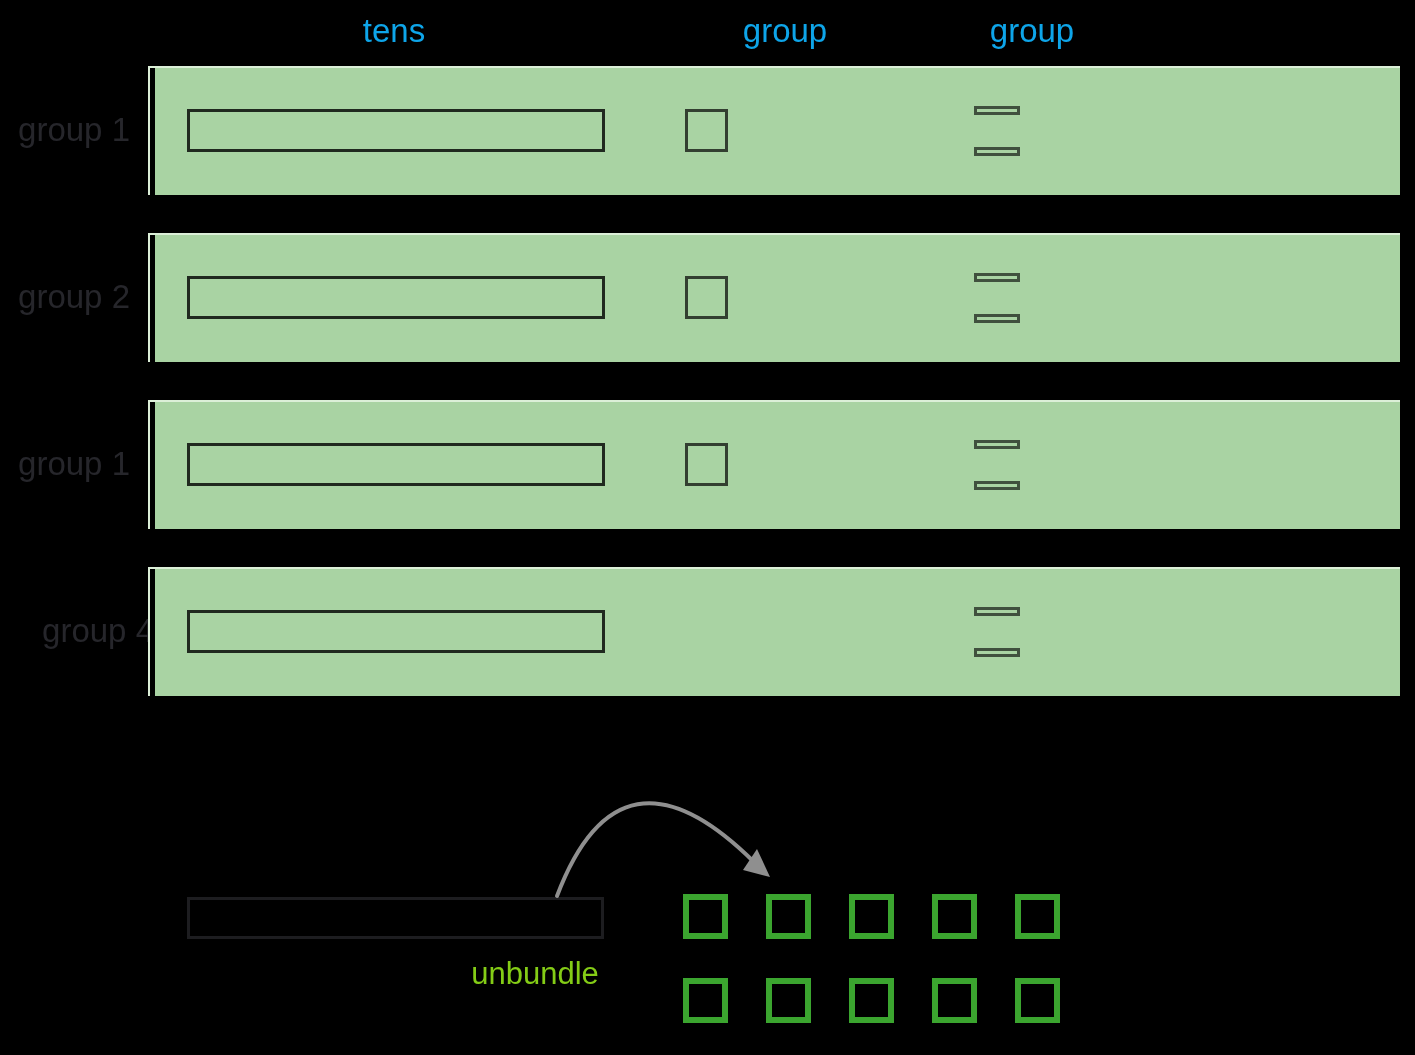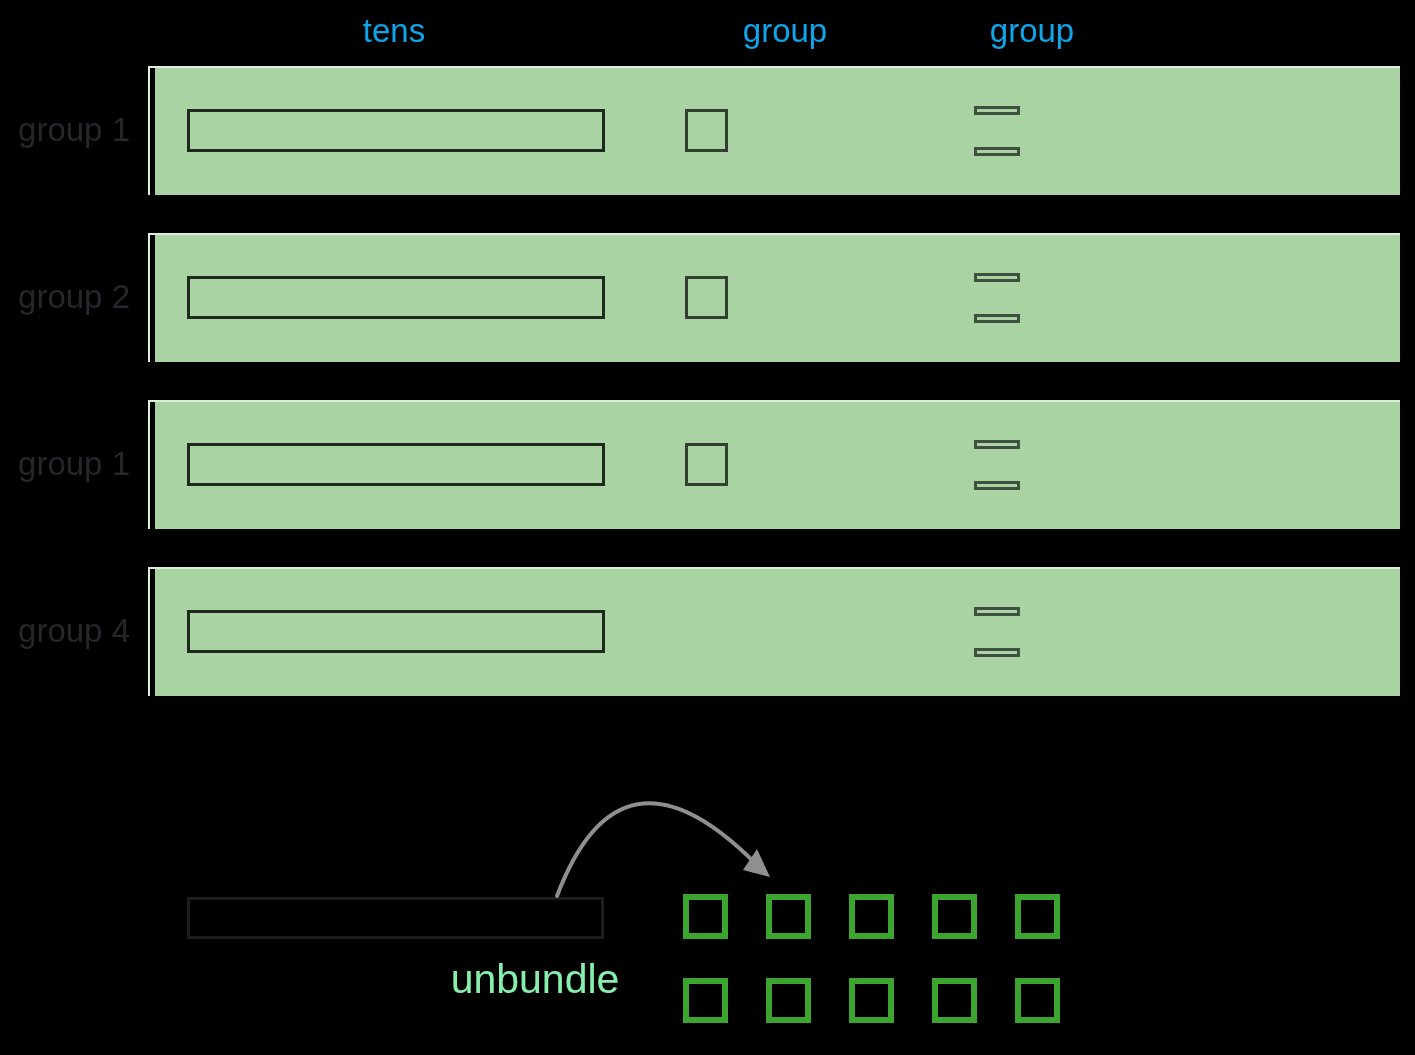--- a/index.html
+++ b/index.html
@@ -23,21 +23,21 @@
     font-size:33px;color:#26262b;white-space:nowrap;
   }
   .ten-rod{position:absolute;left:37px;top:41px;width:412px;height:37px;border:3px solid #20291f;}
   .one-sq{position:absolute;left:535px;top:41px;width:37px;height:37px;border:3px solid #333f31;}
   .tenth-bar{position:absolute;left:824px;width:40px;height:3px;border:3px solid #40503e;}
   .tenth-1{top:38px;}
   .tenth-2{top:79px;}
   .unbundle-rod{position:absolute;left:187px;top:897px;width:411px;height:36px;border:3px solid #1d1d20;}
   .unbundle-label{
     position:absolute;left:535px;top:956px;transform:translateX(-50%);
-    font-size:41px;color:#86efac;white-space:nowrap;
+    font-size:31px;color:#84cc16;white-space:nowrap;
   }
   .arrow-svg{position:absolute;left:530px;top:720px;width:270px;height:180px;}
   .squares-grid{
     position:absolute;left:683px;top:894px;
     display:grid;grid-template-columns:repeat(5,45px);grid-auto-rows:45px;
     column-gap:38px;row-gap:39px;
   }
   .unit-sq{width:33px;height:33px;border:6px solid #3ba52f;}
 </style>
 </head>
@@ -67,21 +67,21 @@
         <div class="tenth-bar tenth-2"></div>
       </div>
       <div class="group-label" style="top: 400px;">group 1</div>
       <div class="band" style="top: 400px;">
         <div class="band-bar"></div>
         <div class="ten-rod"></div>
         <div class="one-sq"></div>
         <div class="tenth-bar tenth-1"></div>
         <div class="tenth-bar tenth-2"></div>
       </div>
-      <div class="group-label" style="top: 567px;">group 4</div>
+      <div class="group-label" style="top: 567px; margin-left: 24px;">group 4</div>
       <div class="band" style="top: 567px;">
         <div class="band-bar"></div>
         <div class="ten-rod"></div>
         <div class="tenth-bar tenth-1"></div>
         <div class="tenth-bar tenth-2"></div>
       </div>
     </div>
 
   <div class="unbundle-rod"></div>
 

